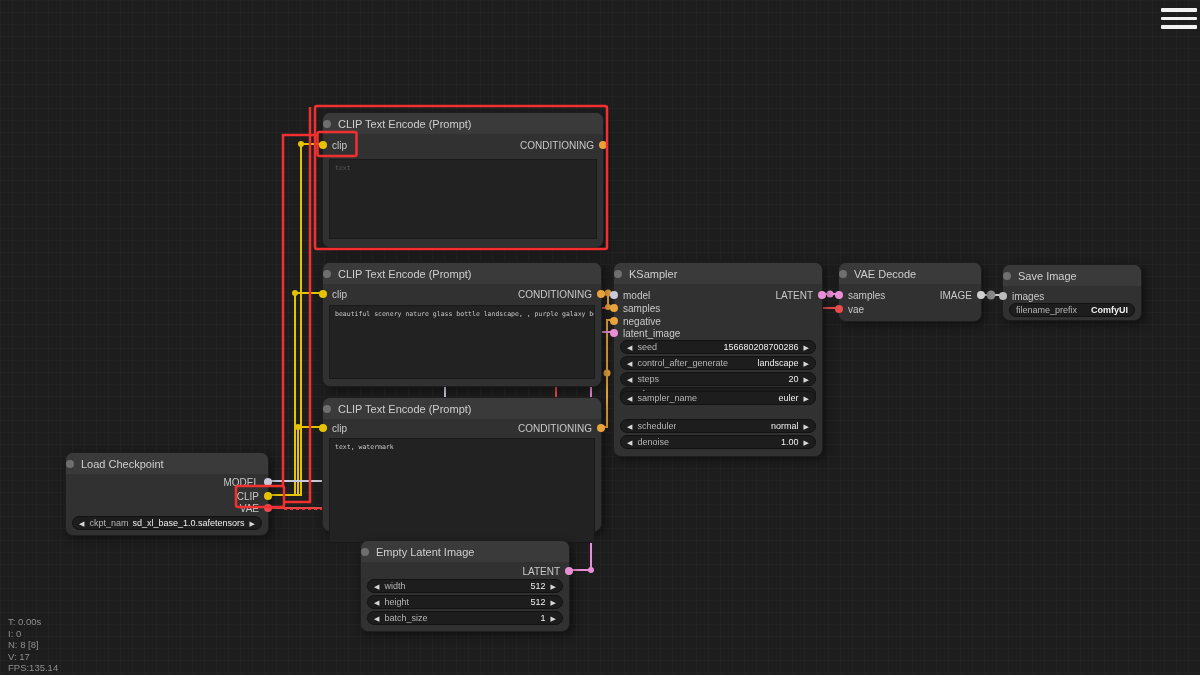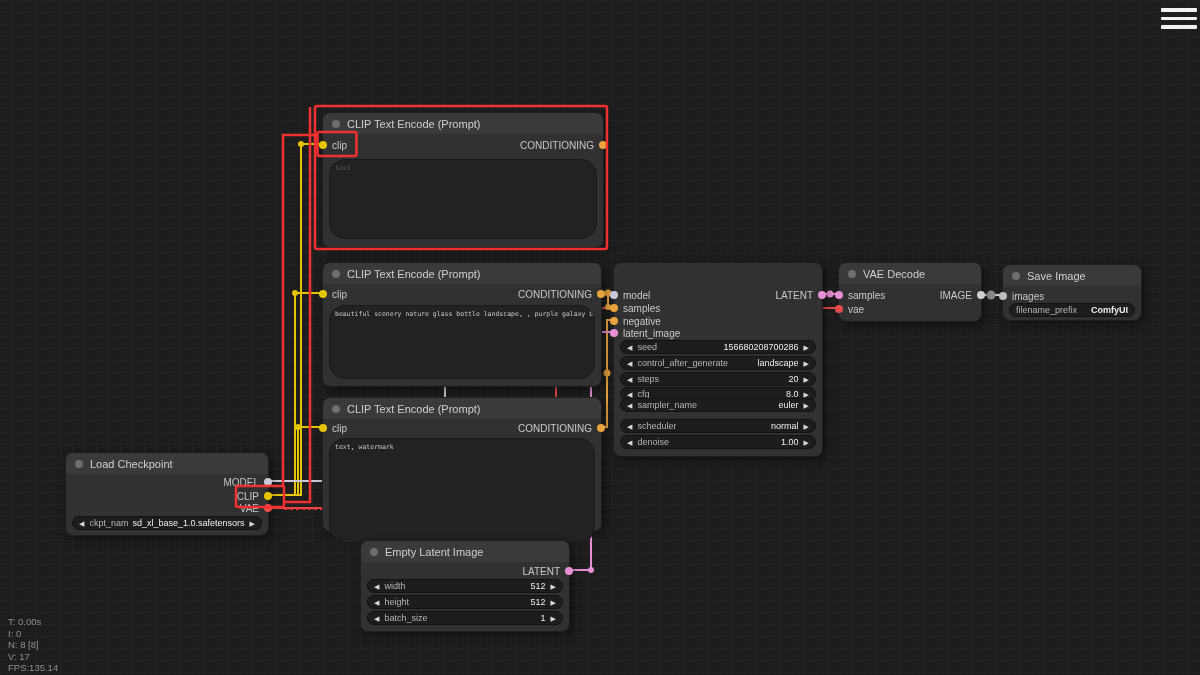--- a/index.html
+++ b/index.html
@@ -7,32 +7,32 @@
     background-color:#1d1d1d;
     background-image:linear-gradient(rgba(255,255,255,0.025) 1px,transparent 1px),
                      linear-gradient(90deg,rgba(255,255,255,0.025) 1px,transparent 1px);
     background-size:12px 12px;
     font-family:"Liberation Sans",sans-serif;}
   svg.layer{position:absolute;left:0;top:0;pointer-events:none;}
   #wires{z-index:1;} #anno{z-index:5;}
   .node{position:absolute;z-index:2;background:#313131;border:1px solid #1e1e1e;border-radius:8px;
     box-shadow:3px 3px 9px rgba(0,0,0,.45);}
   .ntitle{position:absolute;left:0;top:0;right:0;height:21px;background:#3a3a3a;
-    border-radius:7px 7px 0 0;display:flex;align-items:center;gap:7px;padding-left:9px;
+    border-radius:7px 7px 0 0;display:flex;align-items:center;gap:7px;
     color:#cfcfcf;font-size:11px;box-sizing:border-box;}
   .tdot{width:8px;height:8px;border-radius:50%;background:#6f6f6f;flex:0 0 auto;}
   .slot{position:absolute;height:12px;display:flex;align-items:center;gap:5px;
     color:#c9c9c9;font-size:10px;}
   .slot.in{left:-4px;} .slot.out{right:-4px;flex-direction:row-reverse;}
   .dot{width:8px;height:8px;border-radius:50%;flex:0 0 auto;}
   .c-clip{background:#e6c300}.c-cond{background:#e8a33d}.c-model{background:#c9c9d9}
   .c-latent{background:#e98fd6}.c-vae{background:#e84b4b}.c-image{background:#cfcfcf}
   .c-gray{background:#bdbdbd}
   .textbox{position:absolute;left:6px;right:6px;background:#222;border:1px solid #191919;
-    border-radius:16px;color:#c9c9c9;font-family:"DejaVu Sans Mono",monospace;font-size:6.5px;
+    border-radius:0;color:#c9c9c9;font-family:"DejaVu Sans Mono",monospace;font-size:6.5px;
     padding:4px 5px;box-sizing:border-box;white-space:pre;overflow:hidden;}
   .textbox.placeholder{color:#585858;}
   .widget{position:absolute;left:6px;right:6px;height:14px;background:#1d1d1d;
     border:1px solid #121212;border-radius:8px;display:flex;align-items:center;
     padding:0 6px;gap:5px;box-sizing:border-box;font-size:9px;}
   .warr{color:#d8d8d8;font-size:7px;line-height:1;flex:0 0 auto;}
   .wlabel{color:#b5b5b5;white-space:nowrap;overflow:hidden;}
   .wvalue{margin-left:auto;color:#efefef;white-space:nowrap;}
   #stats{position:absolute;left:8px;top:616px;z-index:4;color:#8f8f8f;font-size:9.5px;line-height:11.5px;}
   #menu{position:absolute;left:1161px;top:8px;z-index:6;cursor:pointer;}
@@ -138,20 +138,24 @@
         <span>clip</span>
       </div>
     <div class="slot out" style="top:24px">
         <span class="dot c-cond"></span>
         <span>CONDITIONING</span>
       </div>
     <div class="textbox" style="top:40px;height:105px;">text, watermark</div>
   </div>
 
   <div class="node" style="left:613px;top:262px;width:208px;height:193px;">
+    <div class="ntitle">
+        <span class="tdot"></span>
+        <span>KSampler</span>
+      </div>
     <div class="slot in" style="top:26px">
         <span class="dot c-model"></span>
         <span>model</span>
       </div>
     <div class="slot in" style="top:39px">
         <span class="dot c-cond"></span>
         <span>samples</span>
       </div>
     <div class="slot in" style="top:52px">
         <span class="dot c-cond"></span>
@@ -182,21 +186,21 @@
         <span class="wlabel">steps</span>
         <span class="wvalue">20</span>
         <span class="warr">▶</span>
       </div>
     <div class="widget" style="top:124px">
         <span class="warr">◀</span>
         <span class="wlabel">cfg</span>
         <span class="wvalue">8.0</span>
         <span class="warr">▶</span>
       </div>
-    <div class="widget" style="top:135px">
+    <div class="widget" style="top:128px">
         <span class="warr">◀</span>
         <span class="wlabel">sampler_name</span>
         <span class="wvalue">euler</span>
         <span class="warr">▶</span>
       </div>
     <div class="widget" style="top:156px">
         <span class="warr">◀</span>
         <span class="wlabel">scheduler</span>
         <span class="wvalue">normal</span>
         <span class="warr">▶</span>

